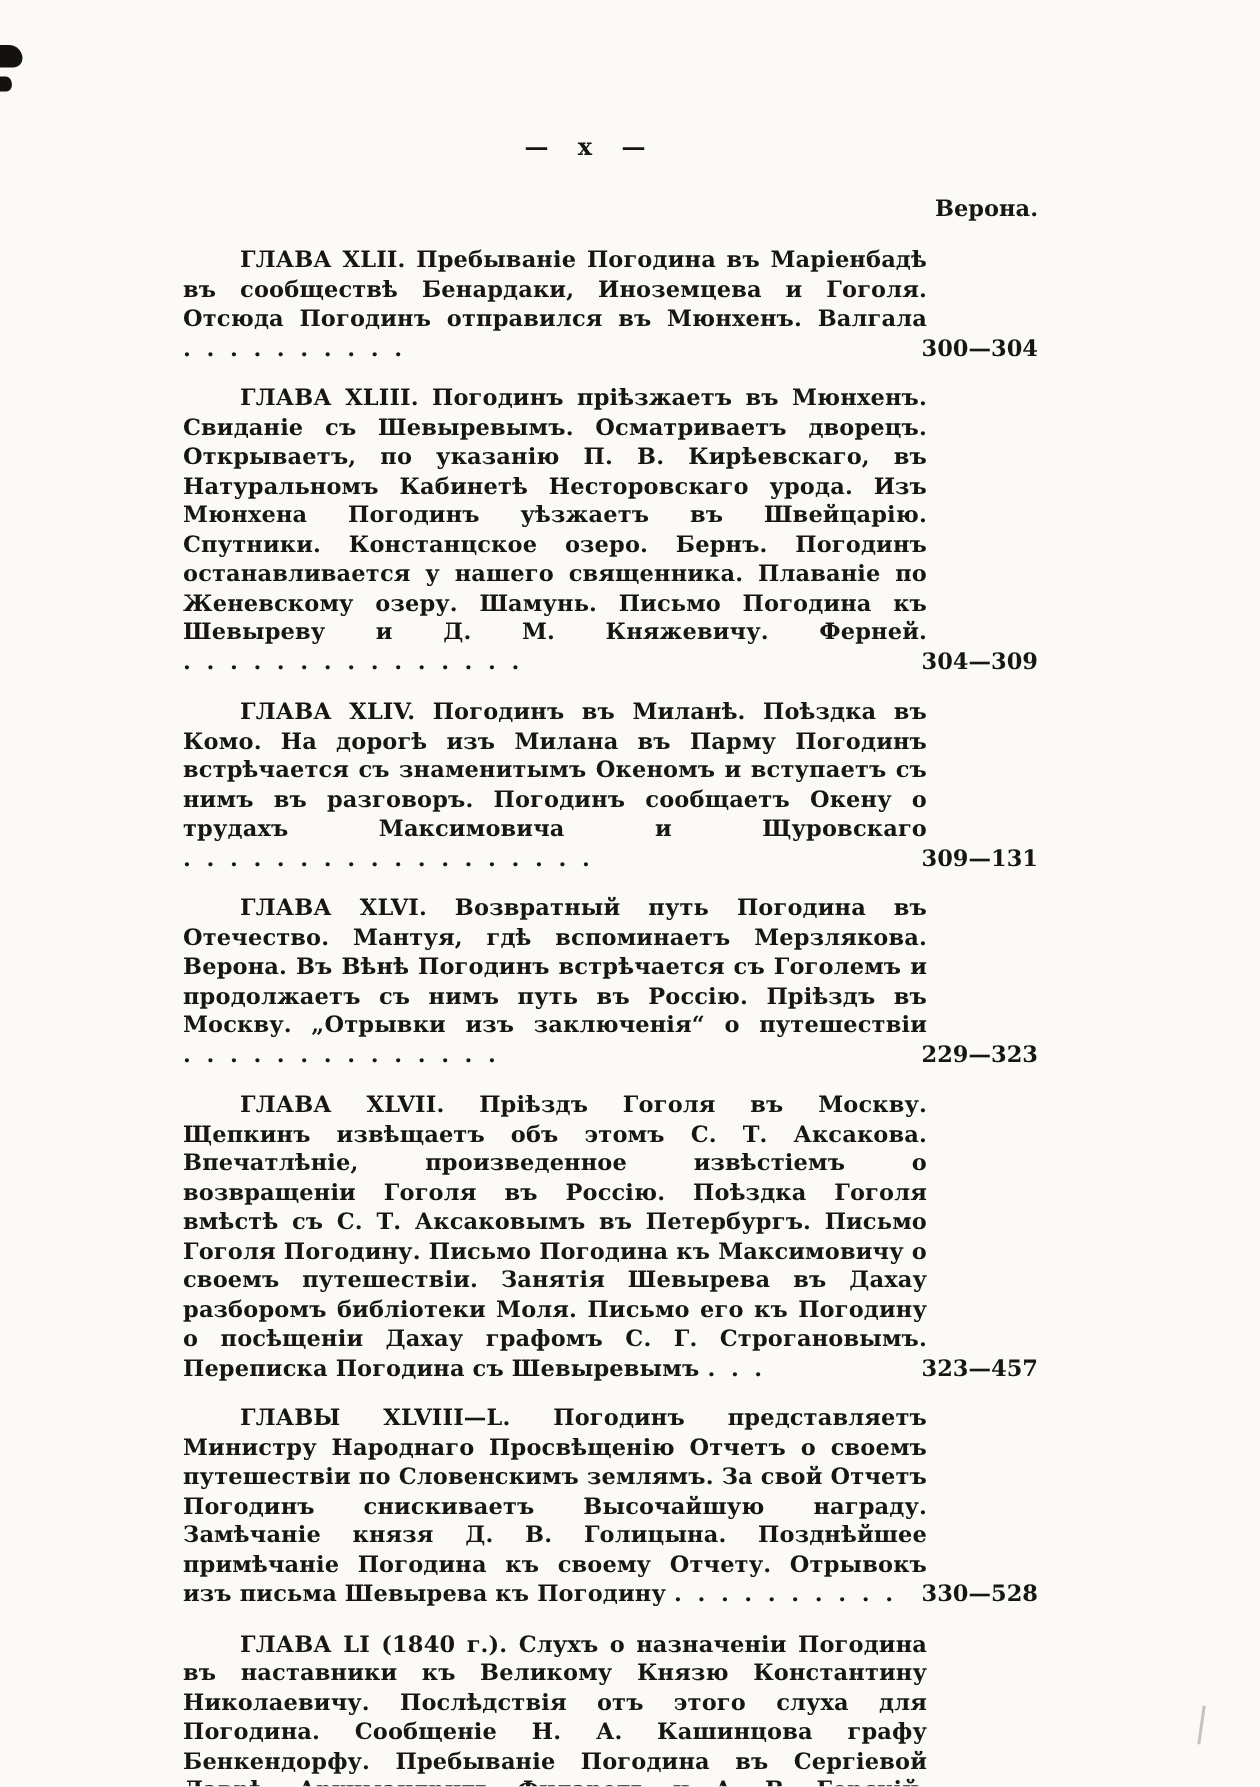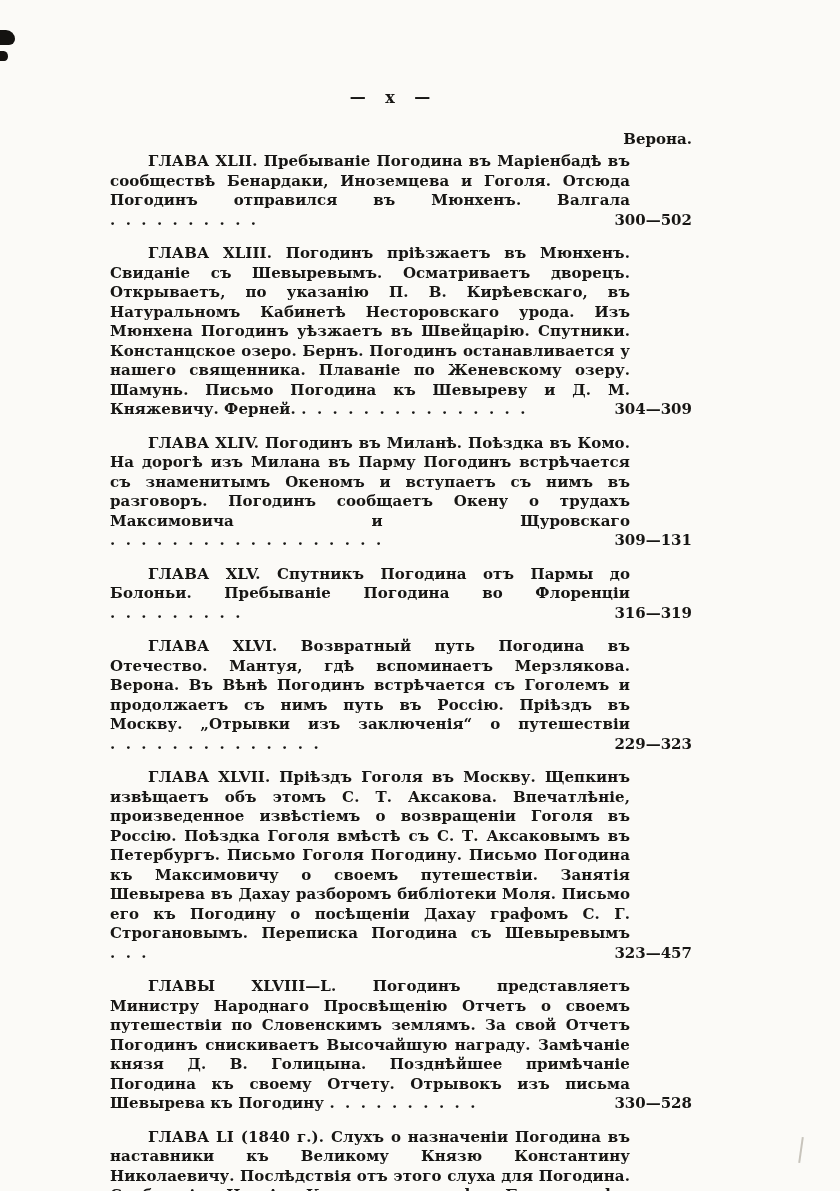--- a/index.html
+++ b/index.html
@@ -46,21 +46,21 @@
     position: absolute;
     top: 152px;
     left: 110px;
     width: 582px;
   }
   .entry {
     position: relative;
     margin-bottom: 14px;
   }
   .entry-text {
-    margin: 0;
+    margin: 12px;
     padding-right: 62px;
     text-align: justify;
     text-indent: 38px;
     font-size: 15px;
     line-height: 19.5px;
     font-weight: bold;
     letter-spacing: 0.1px;
   }
   .leader {
     word-spacing: 5px;
@@ -87,37 +87,33 @@
   <div class="scan-mark scan-mark-3"></div>
 
   <div class="folio">— x —</div>
 
   <div class="col-header">Верона.</div>
 
   <div class="entries">
 
     <div class="entry">
       <p class="entry-text"><span>ГЛАВА XLII. Пребываніе Погодина въ Маріенбадѣ въ сообществѣ Бенардаки, Иноземцева и Гоголя. Отсюда Погодинъ отправился въ Мюнхенъ. Валгала</span> <span class="leader">. . . . . . . . . .</span></p>
-      <span class="pages">300—502</span>
+      <span class="pages">300—304</span>
     </div>
 
     <div class="entry">
       <p class="entry-text"><span>ГЛАВА XLIII. Погодинъ пріѣзжаетъ въ Мюнхенъ. Свиданіе съ Шевыревымъ. Осматриваетъ дворецъ. Открываетъ, по указанію П. В. Кирѣевскаго, въ Натуральномъ Кабинетѣ Несторовскаго урода. Изъ Мюнхена Погодинъ уѣзжаетъ въ Швейцарію. Спутники. Констанцское озеро. Бернъ. Погодинъ останавливается у нашего священника. Плаваніе по Женевскому озеру. Шамунь. Письмо Погодина къ Шевыреву и Д. М. Княжевичу. Ферней.</span> <span class="leader">. . . . . . . . . . . . . . .</span></p>
       <span class="pages">304—309</span>
     </div>
 
     <div class="entry">
       <p class="entry-text"><span>ГЛАВА XLIV. Погодинъ въ Миланѣ. Поѣздка въ Комо. На дорогѣ изъ Милана въ Парму Погодинъ встрѣчается съ знаменитымъ Океномъ и вступаетъ съ нимъ въ разговоръ. Погодинъ сообщаетъ Окену о трудахъ Максимовича и Щуровскаго</span> <span class="leader">. . . . . . . . . . . . . . . . . .</span></p>
       <span class="pages">309—131</span>
     </div>
 
-    <div class="entry">
-      <p class="entry-text"><span>ГЛАВА XLV. Спутникъ Погодина отъ Пармы до Болоньи. Пребываніе Погодина во Флоренціи</span> <span class="leader">. . . . . . . . .</span></p>
-      <span class="pages">316—319</span>
-    </div>
 
     <div class="entry">
       <p class="entry-text"><span>ГЛАВА XLVI. Возвратный путь Погодина въ Отечество. Мантуя, гдѣ вспоминаетъ Мерзлякова. Верона. Въ Вѣнѣ Погодинъ встрѣчается съ Гоголемъ и продолжаетъ съ нимъ путь въ Россію. Пріѣздъ въ Москву. „Отрывки изъ заключенія“ о путешествіи</span> <span class="leader">. . . . . . . . . . . . . .</span></p>
       <span class="pages">229—323</span>
     </div>
 
     <div class="entry">
       <p class="entry-text"><span>ГЛАВА XLVII. Пріѣздъ Гоголя въ Москву. Щепкинъ извѣщаетъ объ этомъ С. Т. Аксакова. Впечатлѣніе, произведенное извѣстіемъ о возвращеніи Гоголя въ Россію. Поѣздка Гоголя вмѣстѣ съ С. Т. Аксаковымъ въ Петербургъ. Письмо Гоголя Погодину. Письмо Погодина къ Максимовичу о своемъ путешествіи. Занятія Шевырева въ Дахау разборомъ библіотеки Моля. Письмо его къ Погодину о посѣщеніи Дахау графомъ С. Г. Строгановымъ. Переписка Погодина съ Шевыревымъ</span> <span class="leader">. . .</span></p>
       <span class="pages">323—457</span>
     </div>

